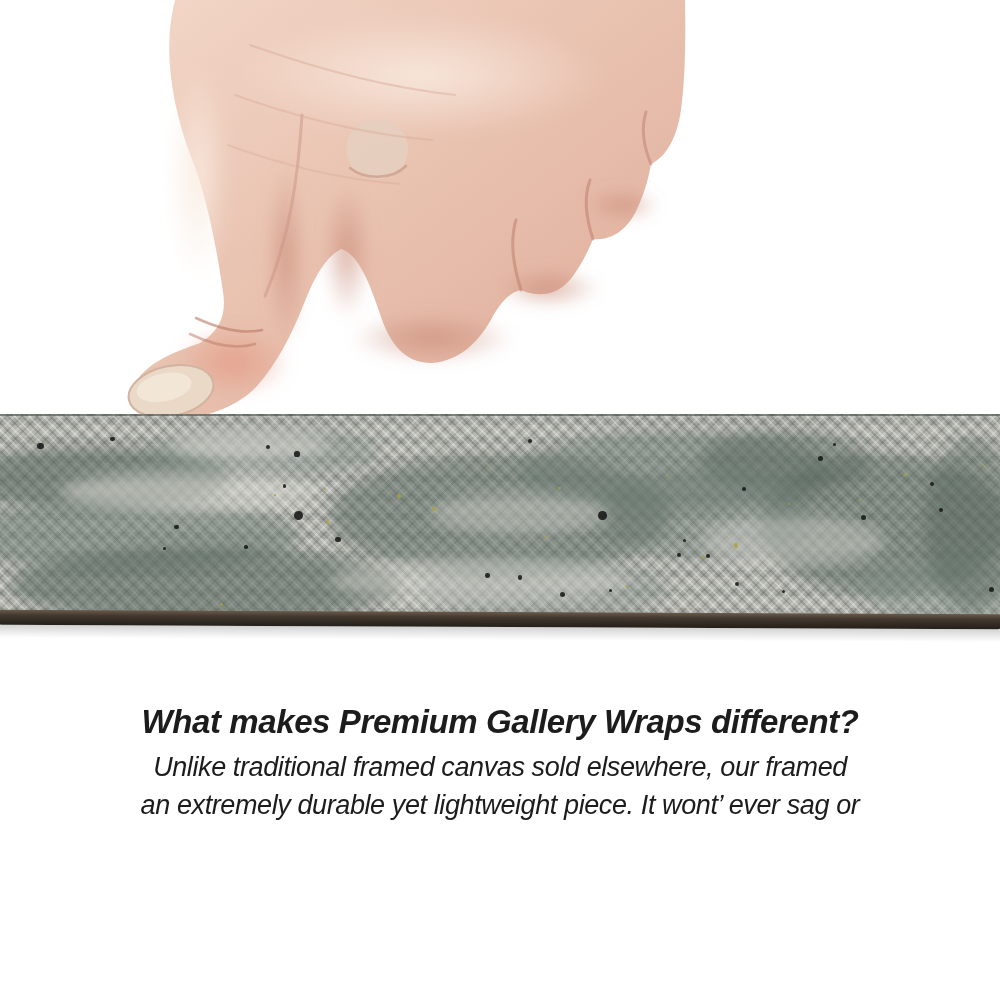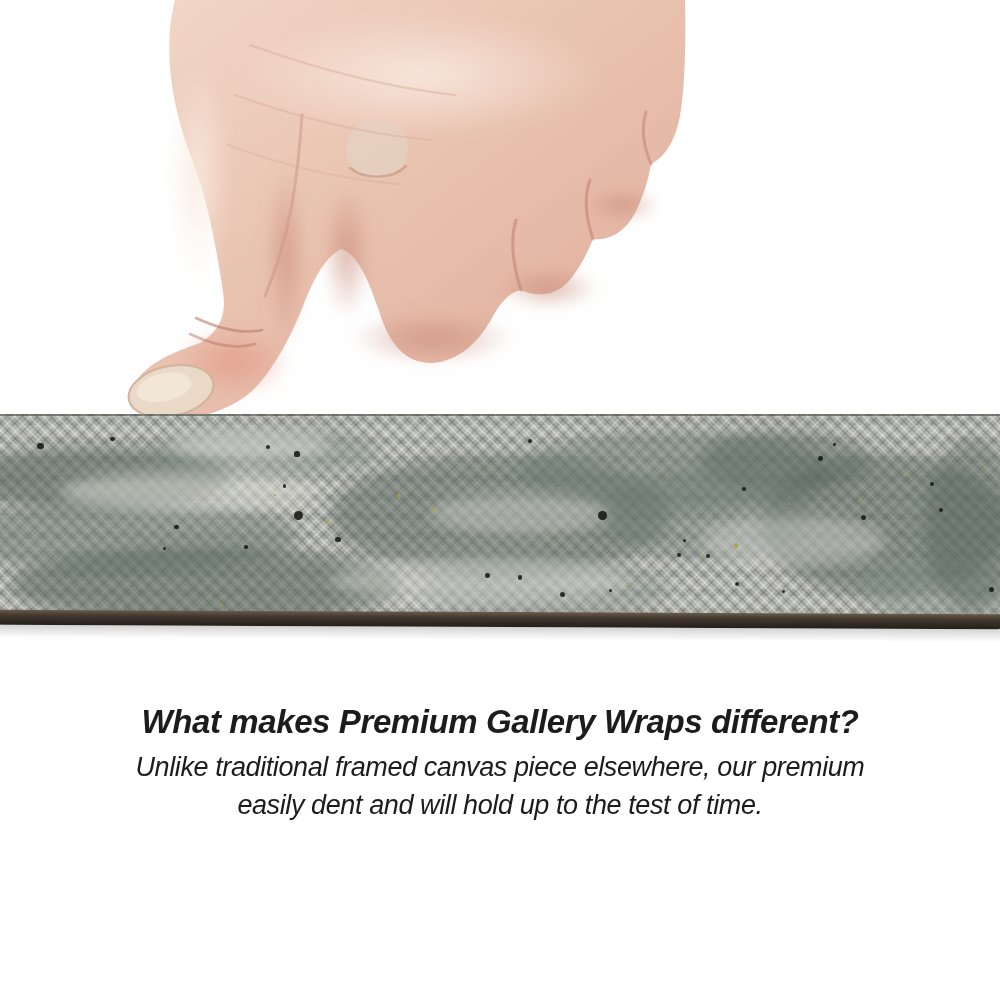--- a/index.html
+++ b/index.html
@@ -191,17 +191,17 @@
         <div class="speck" style="left: 323.739px; top: 71.5975px; width: 2.62581px; height: 2.62581px; background: rgb(171, 163, 60); opacity: 0.8;"></div>
         <div class="speck" style="left: 665.949px; top: 58.668px; width: 2.14177px; height: 2.14177px; background: rgb(171, 163, 60); opacity: 0.8;"></div>
         <div class="speck" style="left: 691.511px; top: 74.1613px; width: 1.99972px; height: 1.99972px; background: rgb(171, 163, 60); opacity: 0.8;"></div>
       </div>
     <div class="strip-edge"></div>
     <div class="strip-shadow"></div>
   </div>
 
   <div class="caption" style="color: rgb(28, 28, 28);">
     <h2 class="title">What makes Premium Gallery Wraps different?</h2>
-    <div class="line">Unlike traditional framed canvas piece elsewhere, our premium</div>
-    <div class="line">easily dent and will hold up to the test of time.</div>
+    <div class="line">Unlike traditional framed canvas sold elsewhere, our framed</div>
+    <div class="line">an extremely durable yet lightweight piece. It wont’ ever sag or</div>
   </div>
 
 </div>
 
 </body></html>

